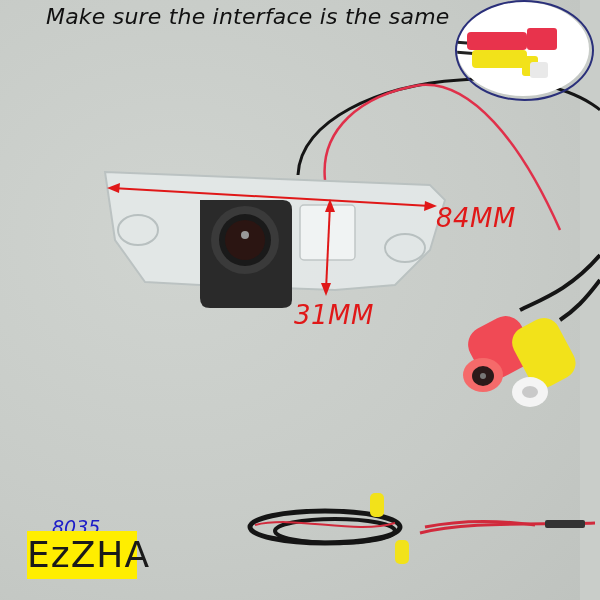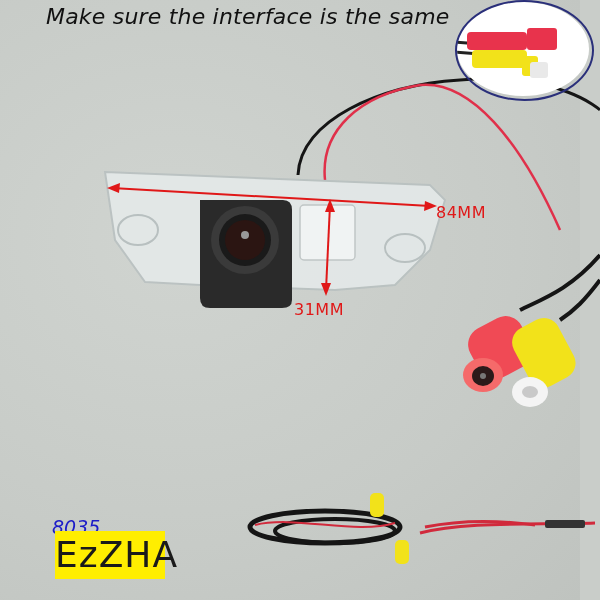--- a/index.html
+++ b/index.html
@@ -3,24 +3,24 @@
 <meta charset="utf-8">
 <style>
   html, body { margin: 0; padding: 0; }
   body { width: 600px; height: 600px; overflow: hidden; background: #c9cdc9; position: relative; font-family: "DejaVu Sans", sans-serif; }
   .canvas { position: absolute; left: 0; top: 0; width: 580px; height: 600px;
     background: radial-gradient(ellipse at 30% 40%, #d0d4d0 0%, #c7cbc7 60%, #bfc3bf 100%); }
   .headline { position: absolute; left: 46px; top: 4px; font-size: 22px; font-style: italic; color: #111; letter-spacing: 0.2px; }
   .inset { position: absolute; left: 455px; top: 0px; width: 135px; height: 97px; border-radius: 50%; background: #fff; border: 2px solid #2a2f7a; overflow: hidden; }
   .wires { position: absolute; left: 0; top: 0; width: 600px; height: 600px; }
   .model { position: absolute; left: 52px; top: 516px; font-size: 19px; font-style: italic; color: #1c1cc8; }
-  .brand { position: absolute; left: 27px; top: 531px; width: 110px; height: 48px; background: #ffee00; font-size: 36px; color: #1a1a1a; line-height: 48px; text-align: center; letter-spacing: 1px; margin-left: 28px; }
+  .brand { position: absolute; left: 27px; top: 531px; width: 110px; height: 48px; background: #ffee00; font-size: 36px; color: #1a1a1a; line-height: 48px; text-align: center; letter-spacing: 1px; }
   .accessory-panel { position: absolute; left: 235px; top: 465px; width: 365px; height: 135px; background: #bfc3c1; border: 2px solid #9ea29f; box-sizing: border-box; }
   .accessory-caption { position: absolute; left: 95px; top: 98px; font-size: 20px; font-style: italic; color: #111; white-space: nowrap; }
-  .dim-label { position: absolute; color: #e01818; font-size: 16px; letter-spacing: 0.5px; }
+  .dim-label { position: absolute; color: #e01818; font-size: 26px; font-style: italic; letter-spacing: 0.5px; }
 </style>
 </head>
 <body>
 
 <div class="canvas">
 
   <svg class="wires" viewBox="0 0 600 600" xmlns="http://www.w3.org/2000/svg">
 
     <path d="M298 175 C 300 120, 380 85, 460 80 C 560 72, 600 110, 600 110" stroke="#151515" stroke-width="3" fill="none"></path>
     <path d="M325 180 C 320 130, 360 95, 420 85 C 470 80, 520 140, 560 230" stroke="#e0304a" stroke-width="2.5" fill="none"></path>

